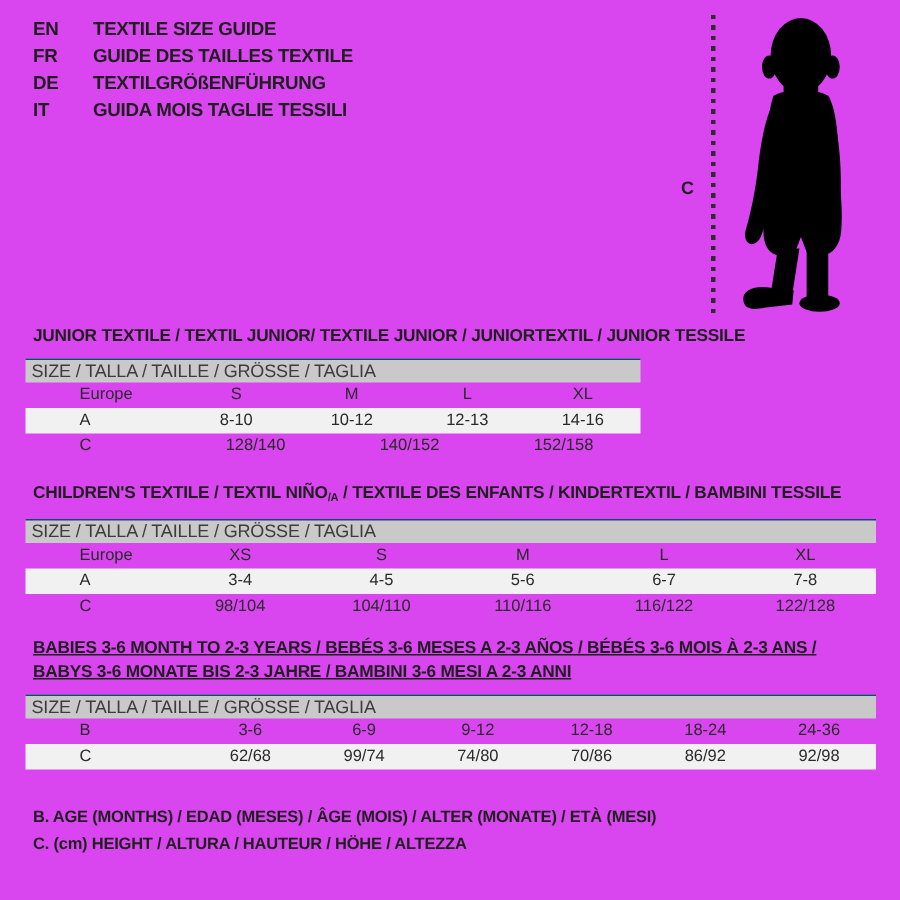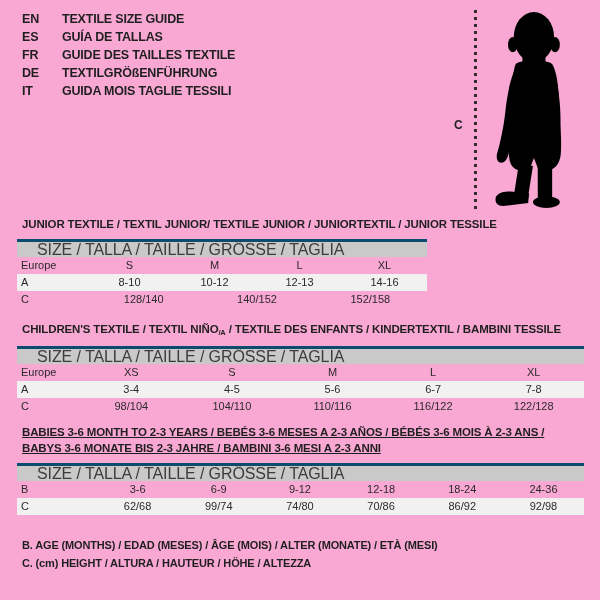--- a/index.html
+++ b/index.html
@@ -1,16 +1,16 @@
 <!DOCTYPE html>
 <html><head>
 <meta charset="utf-8">
 <style>
   html,body{margin:0;padding:0;background:#ffffff;}
-  #page{position:relative;width:600px;height:600px;background:#f9a8d4;overflow:hidden;
+  #page{position:relative;width:600px;height:600px;background:#d946ef;overflow:hidden;
         font-family:"Liberation Sans",sans-serif;color:#1f1f1f;
         -webkit-font-smoothing:antialiased;}
 
   
   #langs{position:absolute;left:22px;top:10px;font-size:12.5px;font-weight:700;
          letter-spacing:-0.2px;line-height:18px;}
   .lang-row{display:flex;}
   .lang-code{width:40px;}
   .lang-label{white-space:nowrap;}
 
@@ -21,25 +21,25 @@
                background:repeating-linear-gradient(to bottom,#2d2d2d 0 3px,transparent 3px 7px);}
   #baby-svg{position:absolute;left:32px;top:0px;}
 
   
   .sec-title{position:absolute;left:22px;font-size:11.5px;font-weight:700;
              letter-spacing:-0.15px;white-space:nowrap;line-height:16px;}
   .sub{font-size:7.5px;position:relative;top:2px;}
 
   
   .tbl{position:absolute;left:17px;font-size:11px;color:#2a2a2a;}
-  .bar{background:#c9c9c9;border-top:3px solid #0c4a6e;height:15px;line-height:15px;
-       padding-left:20px;font-size:16px;color:#3c3c3c;letter-spacing:-0.1px;}
+  .bar{background:#c9c9c9;border-top:1px solid #0c4a6e;height:15px;line-height:15px;
+       padding-left:4px;font-size:12px;color:#3c3c3c;letter-spacing:-0.1px;}
   .row{display:flex;height:17px;line-height:17px;}
   .row.stripe{background:#f1f1f1;}
-  .c0{padding-left:4px;text-align:left;}
+  .c0{padding-left:4px;text-align:left;margin-left:32px;}
   .cd{flex:1;text-align:center;}
   .t1{width:410px;} .t1 .c0{width:66px;}
   .t2{width:567px;} .t2 .c0{width:60px;}
   .t3{width:567px;} .t3 .c0{width:76px;}
   #tbl-junior{top:239px;}
   #tbl-children{top:346px;}
   #tbl-babies{top:463px;}
   #title-junior{top:216px;}
   #title-children{top:321px;}
   #title-babies{top:424px;text-decoration:underline;}
@@ -51,24 +51,20 @@
 </style>
 </head>
 <body>
 
 <div id="page">
 
   <div id="langs">
     <div class="lang-row">
       <span class="lang-code">EN</span>
       <span class="lang-label">TEXTILE SIZE GUIDE</span>
-    </div>
-    <div class="lang-row">
-      <span class="lang-code">ES</span>
-      <span class="lang-label">GUÍA DE TALLAS</span>
     </div>
     <div class="lang-row">
       <span class="lang-code">FR</span>
       <span class="lang-label">GUIDE DES TAILLES TEXTILE</span>
     </div>
     <div class="lang-row">
       <span class="lang-code">DE</span>
       <span class="lang-label">TEXTILGRÖßENFÜHRUNG</span>
     </div>
     <div class="lang-row">

